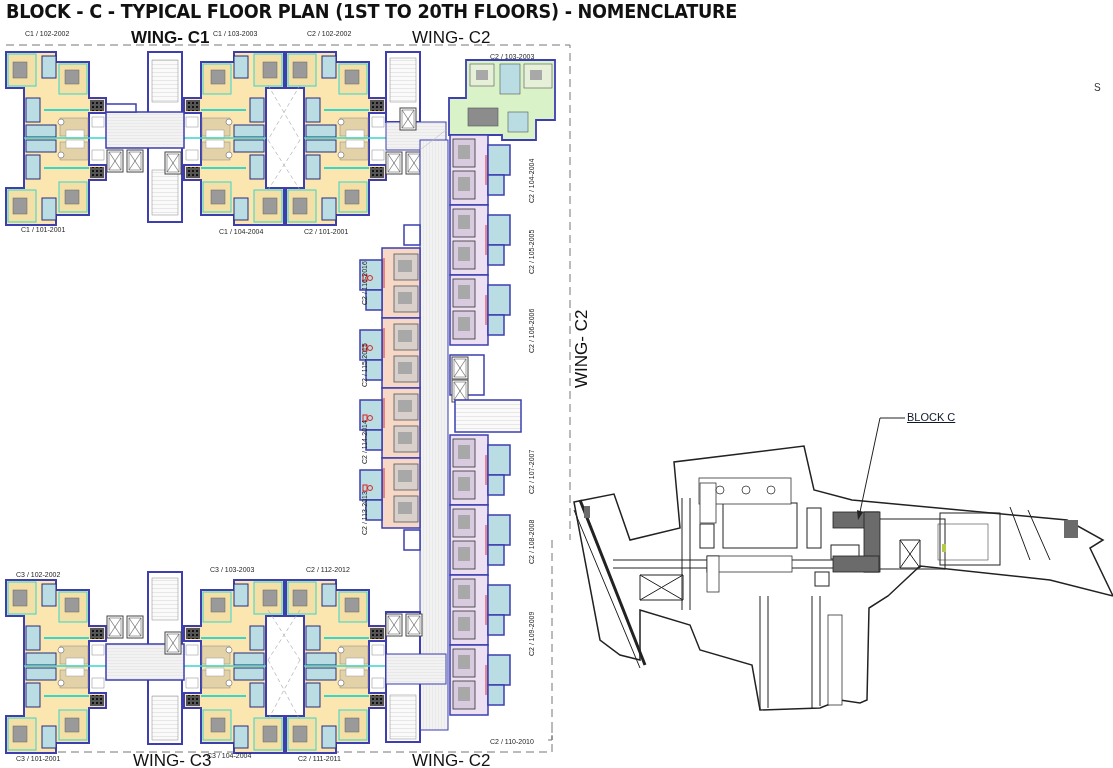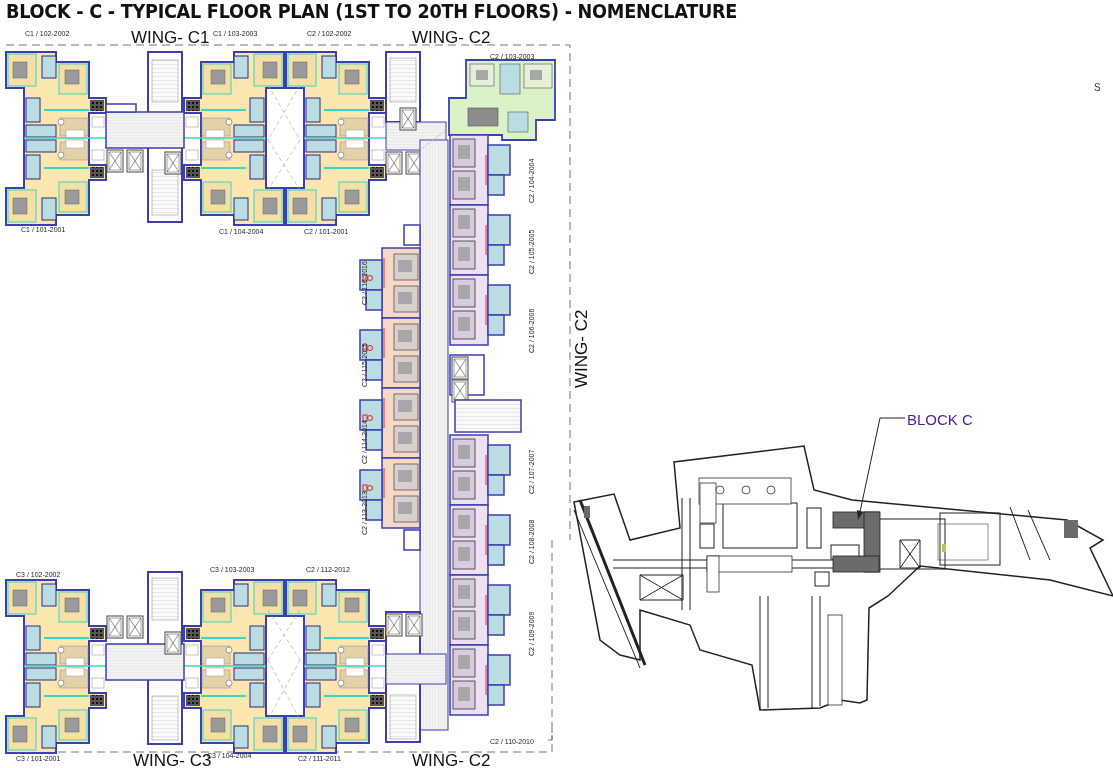--- a/index.html
+++ b/index.html
@@ -3,21 +3,21 @@
 <meta charset="utf-8">
 <style>
   html, body { margin: 0; padding: 0; background: #ffffff; }
   body { width: 1113px; height: 768px; position: relative; overflow: hidden; font-family: "Liberation Sans", sans-serif; }
   .title { position: absolute; left: 6px; top: 0px; font-family: "DejaVu Sans", sans-serif; font-weight: bold; font-size: 19px; letter-spacing: -0.3px; color: #111; white-space: nowrap; transform: scaleX(0.93); transform-origin: left top; }
   .wing-label { position: absolute; font-family: "Liberation Sans", sans-serif; font-size: 17px; color: #111; white-space: nowrap; }
   .unit-label { position: absolute; font-family: "Liberation Sans", sans-serif; font-size: 7px; color: #222; white-space: nowrap; }
   .unit-label.vert { transform: rotate(-90deg); transform-origin: left top; }
   .wing-label.vert { transform: rotate(-90deg); transform-origin: left top; }
   .plan { position: absolute; left: 0; top: 0; }
-  .block-label { position: absolute; font-size: 15px; color: #4c1d95; white-space: nowrap; }
+  .block-label { position: absolute; font-size: 11px; color: #0f172a; white-space: nowrap; text-decoration: underline; }
   .north { position: absolute; left: 1094px; top: 82px; font-size: 10px; color: #333; }
 </style>
 </head>
 <body>
 
 <div class="title">BLOCK - C - TYPICAL FLOOR PLAN (1ST TO 20TH FLOORS) - NOMENCLATURE</div>
 
 <svg class="plan" width="1113" height="768" viewBox="0 0 1113 768">
   <defs>
     <pattern id="stair" width="4" height="4" patternUnits="userSpaceOnUse">
@@ -232,21 +232,21 @@
   </g>
   <rect x="938" y="524" width="50" height="36" fill="none" stroke="#444" stroke-width="0.6"></rect>
   <rect x="942" y="544" width="4" height="8" fill="#b8c84a"></rect>
   <rect x="1064" y="520" width="14" height="18" fill="#6b6b6b"></rect>
   <rect x="584" y="506" width="6" height="12" fill="#6b6b6b"></rect>
 
   <path d="M905,418 L880,418 L860,512" stroke="#222" stroke-width="1" fill="none"></path>
   <polygon points="857,510 863,512 858,520" fill="#222"></polygon>
 </svg>
 
-<div class="wing-label" style="left:131px; top:28px;">WING- C1</div>
+<div class="wing-label" style="left:131px; top:28px;font-weight:bold;">WING- C1</div>
 <div class="wing-label" style="left:412px; top:28px;">WING- C2</div>
 <div class="wing-label vert" style="left:572px; top:388px;">WING- C2</div>
 <div class="wing-label" style="left:133px; top:751px;">WING- C3</div>
 <div class="wing-label" style="left:412px; top:751px;">WING- C2</div>
 
 <div class="unit-label" style="left:25px; top:30px;">C1 / 102-2002</div>
 <div class="unit-label" style="left:213px; top:30px;">C1 / 103-2003</div>
 <div class="unit-label" style="left:307px; top:30px;">C2 / 102-2002</div>
 <div class="unit-label" style="left:490px; top:53px;">C2 / 103-2003</div>
 <div class="unit-label" style="left:21px; top:226px;">C1 / 101-2001</div>

